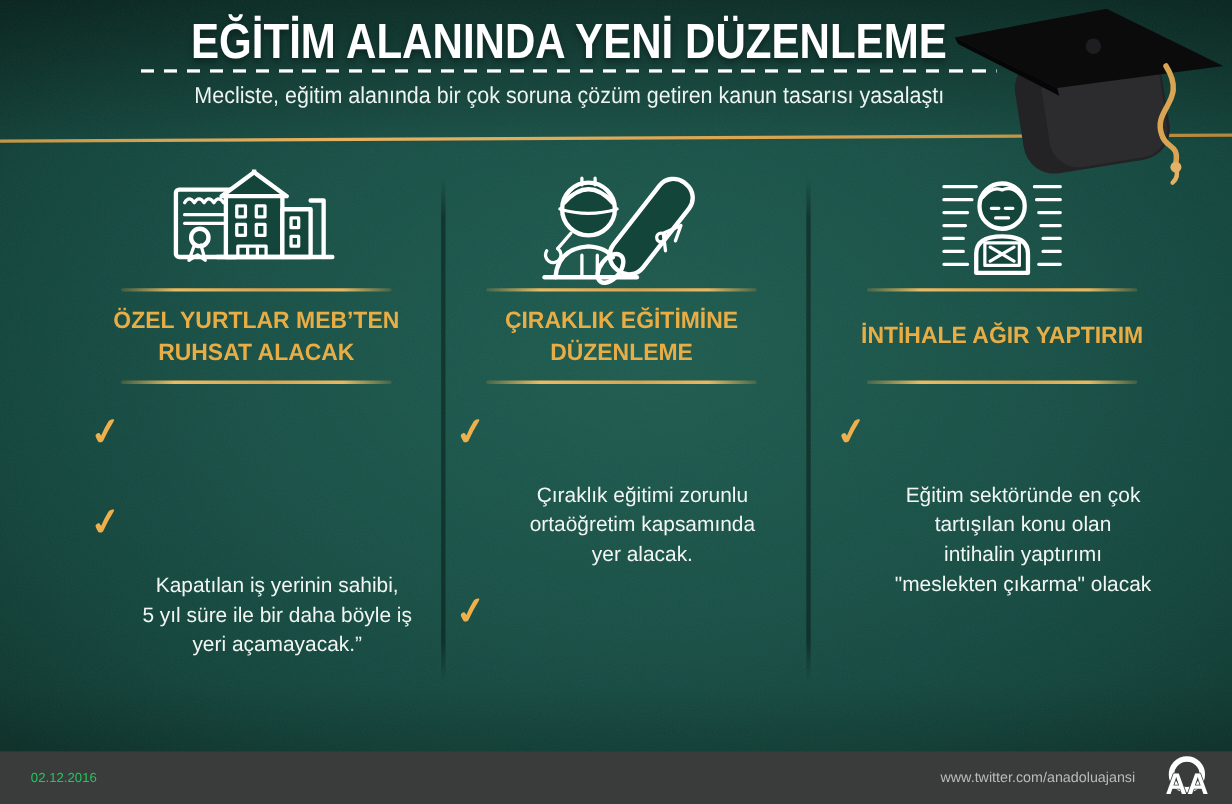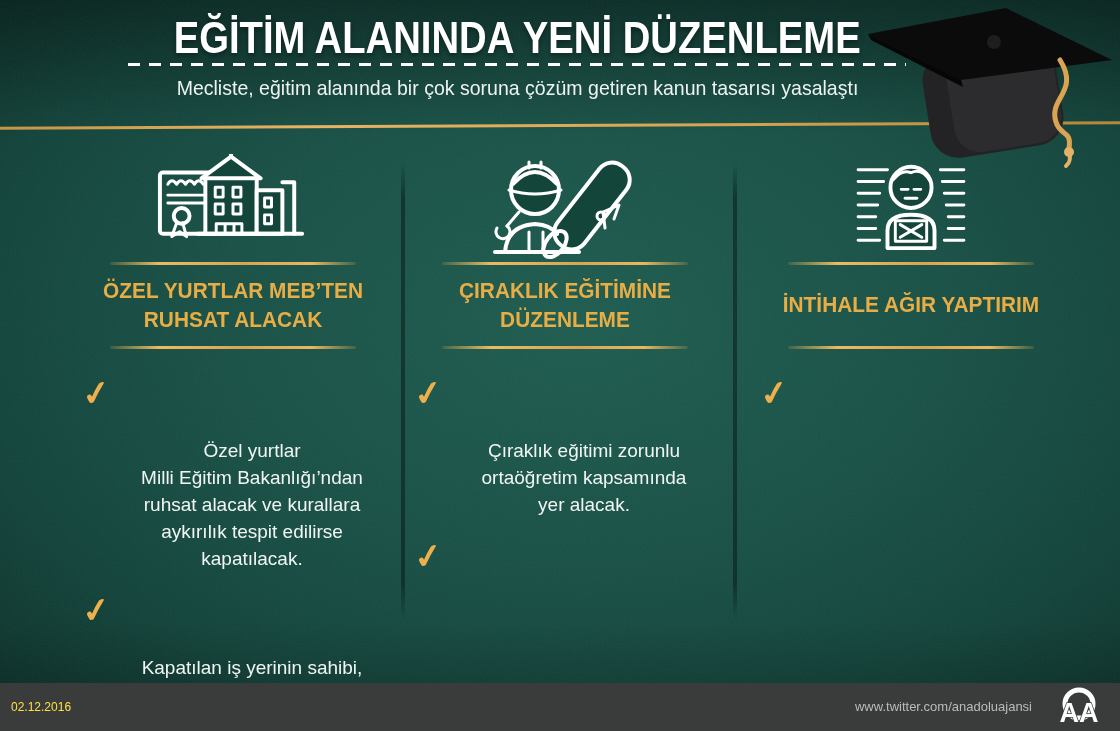--- a/index.html
+++ b/index.html
@@ -53,21 +53,21 @@
     font-size:19px;line-height:27px;white-space:pre-line;}
   .check{position:absolute;left:4px;top:-7px;color:#eeb04c;font-size:34px;font-weight:bold;
     line-height:1;transform:rotate(-8deg);}
 
   .divider{position:absolute;top:162px;width:4px;height:458px;border-radius:2px;z-index:3;
     background:linear-gradient(180deg,rgba(4,22,18,0),rgba(4,22,18,.5) 8%,rgba(4,22,18,.5) 92%,rgba(4,22,18,0));}
   .d1{left:401px}.d2{left:733px}
 
   
   .footer{position:absolute;left:0;top:683px;width:1120px;height:48px;background:#3a3c3b;z-index:10;}
-  .date{position:absolute;left:11px;top:17px;color:#fde047;font-size:12px;}
+  .date{position:absolute;left:28px;top:17px;color:#22c55e;font-size:12px;}
   .url{position:absolute;right:88px;top:16px;color:#b7bdba;font-size:13px;}
   .logo{position:absolute;right:16px;top:3px;}
 </style>
 </head>
 <body>
 
 <div class="stage"></div>
 
 <svg class="noise" xmlns="http://www.w3.org/2000/svg">
   <filter id="n">
@@ -121,25 +121,20 @@
       <path d="M44,80 H150"></path>
     </svg>
   </div>
   <div class="rule"></div>
   <div class="heading">ÖZEL YURTLAR MEB’TEN
 RUHSAT ALACAK</div>
   <div class="rule"></div>
   <div class="bullets">
     <div class="bullet">
       <span class="check">✓</span>
-      <span>Özel yurtlar
-Milli Eğitim Bakanlığı’ndan
-ruhsat alacak ve kurallara
-aykırılık tespit edilirse
-kapatılacak.</span>
     </div>
     <div class="bullet">
       <span class="check">✓</span>
       <span>Kapatılan iş yerinin sahibi,
 5 yıl süre ile bir daha böyle iş
 yeri açamayacak.”</span>
     </div>
   </div>
 </div>
 
@@ -198,20 +193,24 @@
       <rect x="44" y="64" width="32" height="21" stroke-width="3" fill="#13453b"></rect>
       <path d="M49,68 l22,13 M71,68 l-22,13" stroke-width="3"></path>
     </svg>
   </div>
   <div class="rule"></div>
   <div class="heading">İNTİHALE AĞIR YAPTIRIM</div>
   <div class="rule"></div>
   <div class="bullets">
     <div class="bullet">
       <span class="check">✓</span>
+      <span>Eğitim sektöründe en çok
+tartışılan konu olan
+intihalin yaptırımı
+"meslekten çıkarma" olacak</span>
     </div>
   </div>
 </div>
 
 <div class="footer">
   <span class="date">02.12.2016</span>
   <span class="url">www.twitter.com/anadoluajansi</span>
   <svg class="logo" width="50" height="42" viewBox="0 0 50 42" xmlns="http://www.w3.org/2000/svg">
     <circle cx="25" cy="18" r="14" fill="none" stroke="#fff" stroke-width="5"></circle>
     <text x="25" y="36" text-anchor="middle" font-family="Liberation Sans, sans-serif" font-size="27" font-weight="bold" fill="#fff" stroke="#3a3c3b" stroke-width="1.5" paint-order="stroke">AA</text>

